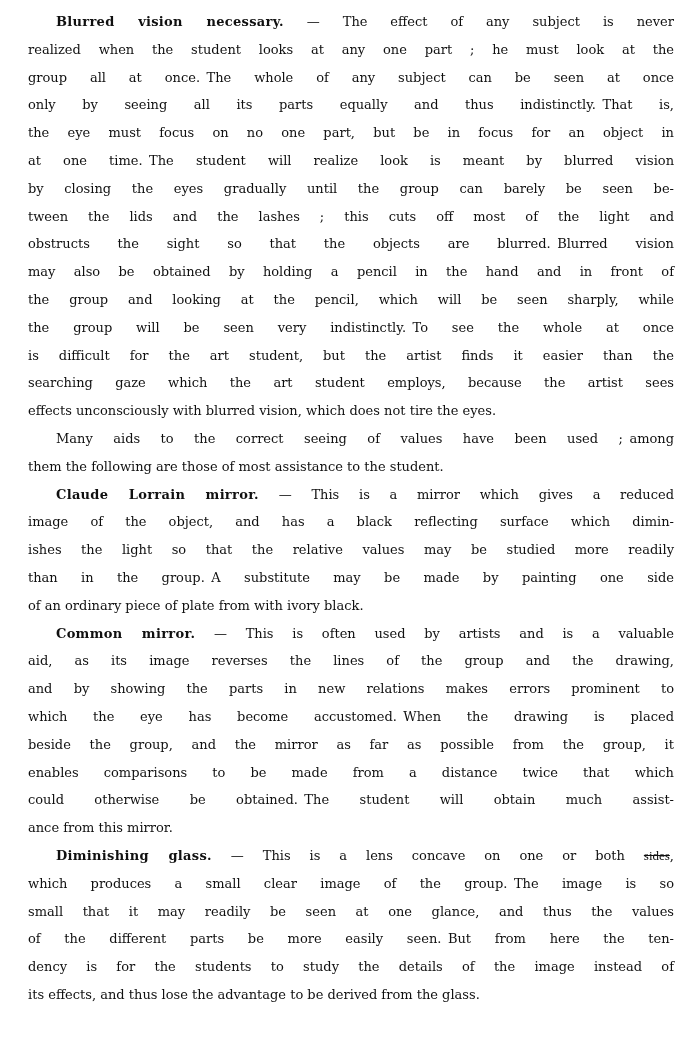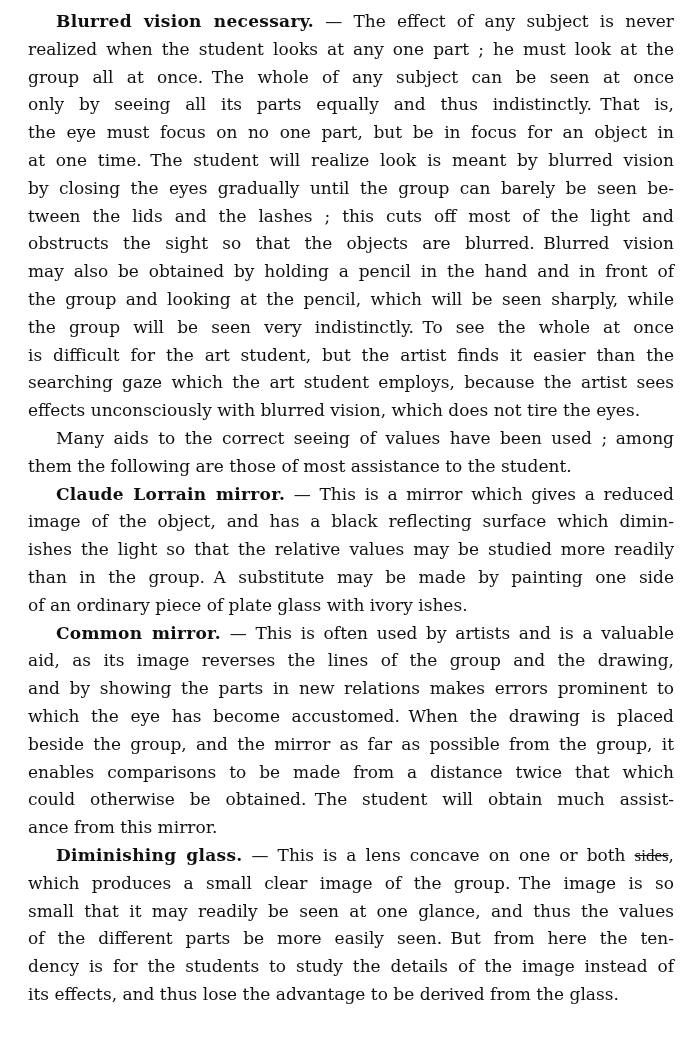--- a/index.html
+++ b/index.html
@@ -7,21 +7,21 @@
     padding: 0;
     background: #ffffff;
   }
   .page {
     box-sizing: border-box;
     width: 700px;
     height: 1052px;
     padding: 8px 26px 0 28px;
     background: #ffffff;
     font-family: "DejaVu Serif", "Liberation Serif", serif;
-    font-size: 17px;
+    font-size: 13px;
     line-height: 27.8px;
     color: #101010;
     overflow: hidden;
   }
   .para { margin: 0; }
   .line {
     text-align: justify;
     text-align-last: justify;
     -moz-text-align-last: justify;
     white-space: normal;
@@ -60,21 +60,21 @@
       </div>
       <div class="para">
         <div class="line first"><span>Many aids to the correct seeing of values have been used ; among</span></div>
         <div class="line last"><span>them the following are those of most assistance to the student.</span></div>
       </div>
       <div class="para">
         <div class="line first"><span class="seg-bold">Claude Lorrain mirror.</span><span> — This is a mirror which gives a reduced</span></div>
         <div class="line"><span>image of the object, and has a black reflecting surface which dimin-</span></div>
         <div class="line"><span>ishes the light so that the relative values may be studied more readily</span></div>
         <div class="line"><span>than in the group. A substitute may be made by painting one side</span></div>
-        <div class="line last"><span>of an ordinary piece of plate glass with ivory ishes.</span></div>
+        <div class="line last"><span>of an ordinary piece of plate from with ivory black.</span></div>
       </div>
       <div class="para">
         <div class="line first"><span class="seg-bold">Common mirror.</span><span> — This is often used by artists and is a valuable</span></div>
         <div class="line"><span>aid, as its image reverses the lines of the group and the drawing,</span></div>
         <div class="line"><span>and by showing the parts in new relations makes errors prominent to</span></div>
         <div class="line"><span>which the eye has become accustomed. When the drawing is placed</span></div>
         <div class="line"><span>beside the group, and the mirror as far as possible from the group, it</span></div>
         <div class="line"><span>enables comparisons to be made from a distance twice that which</span></div>
         <div class="line"><span>could otherwise be obtained. The student will obtain much assist-</span></div>
         <div class="line last"><span>ance from this mirror.</span></div>

